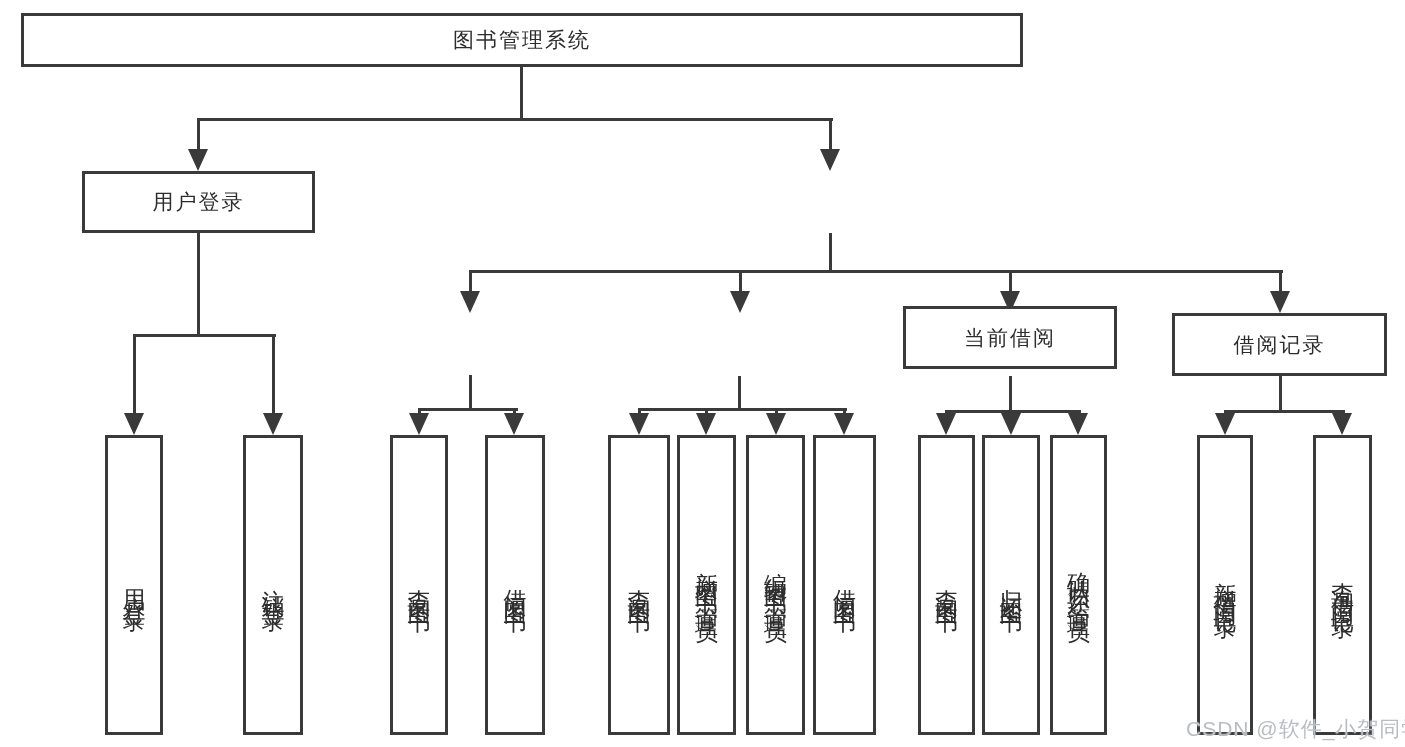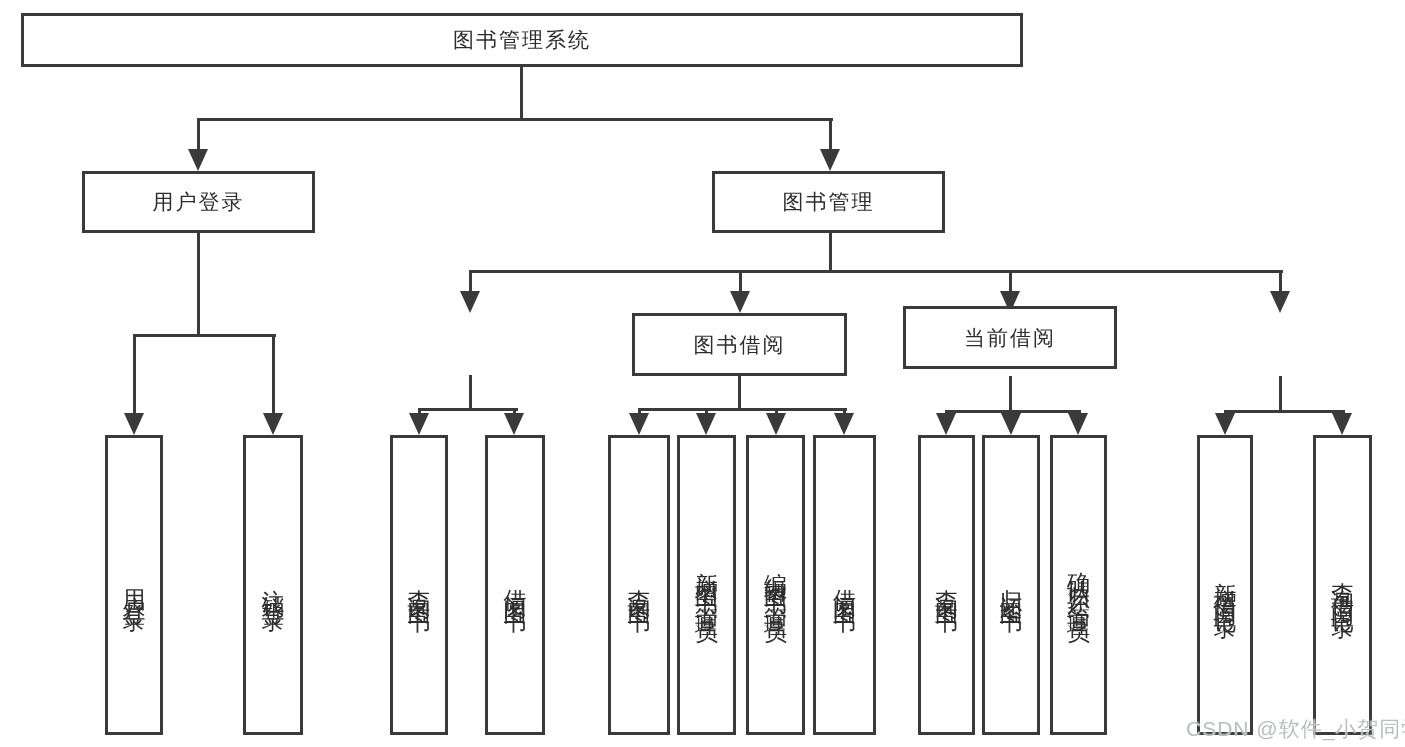--- a/index.html
+++ b/index.html
@@ -95,29 +95,26 @@
   <div class="ar" style="left:1215px;top:413px"></div>
   <div class="ar" style="left:1332px;top:413px"></div>
 
   <div class="node" style="left:21px;top:13px;width:1002px;height:54px">
     <span class="h-label">图书管理系统</span>
   </div>
 
   <div class="node" style="left:82px;top:171px;width:233px;height:62px">
     <span class="h-label">用户登录</span>
   </div>
-  <div class="node" style="left:712px;top:171px;width:233px;height:62px">
-    <span class="h-label">图书管理</span>
-  </div>
 
-  <div class="node" style="left:632px;top:313px;width:215px;height:63px">
-    <span class="h-label">图书借阅</span>
-  </div>
   <div class="node" style="left:903px;top:306px;width:214px;height:63px">
     <span class="h-label">当前借阅</span>
+  </div>
+  <div class="node" style="left:1172px;top:313px;width:215px;height:63px">
+    <span class="h-label">借阅记录</span>
   </div>
 
   <div class="node" style="left:105px;top:435px;width:58px;height:300px">
     <span class="vtext">用户登录</span>
   </div>
   <div class="node" style="left:243px;top:435px;width:60px;height:300px">
     <span class="vtext">注销登录</span>
   </div>
   <div class="node" style="left:390px;top:435px;width:58px;height:300px">
     <span class="vtext">查询图书</span>

